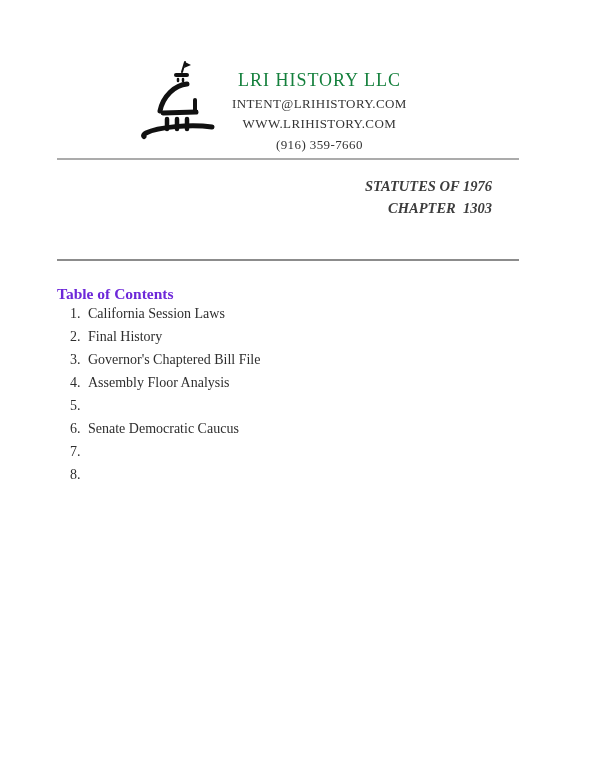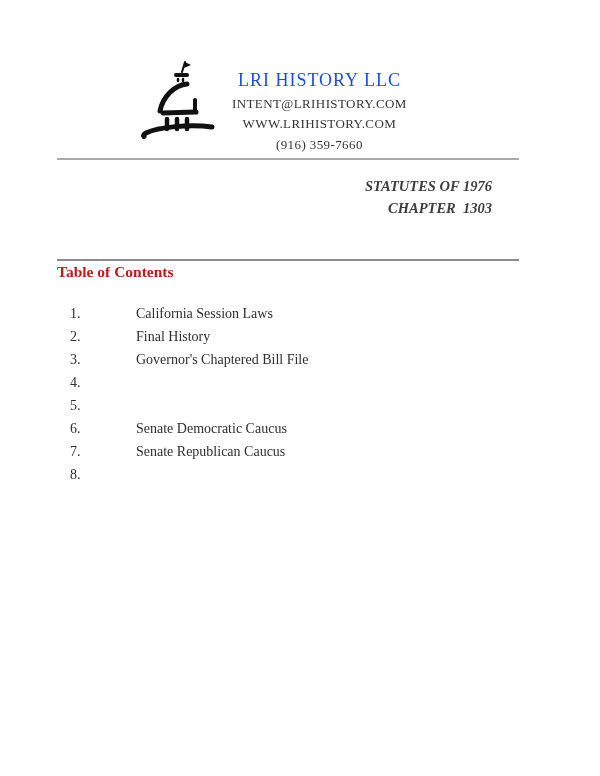--- a/index.html
+++ b/index.html
@@ -28,21 +28,21 @@
   }
   .contact-block {
     margin-left: 14px;
     margin-top: 10px;
     text-align: center;
     min-width: 132px;
   }
   .company-name {
     font-size: 18px;
     letter-spacing: 1px;
-    color: #1d4ed8;
+    color: #15803d;
     white-space: nowrap;
   }
   .contact-line {
     font-size: 13px;
     letter-spacing: 0.4px;
     color: #333333;
     margin-top: 4.5px;
     white-space: nowrap;
   }
 
@@ -67,46 +67,46 @@
     font-size: 14.5px;
     line-height: 22px;
     color: #3d3d3d;
     font-style: italic;
   }
   .ref-line { white-space: pre; }
 
   
   .toc-title {
     position: absolute;
-    top: 263px;
+    top: 285px;
     left: 57px;
     font-weight: bold;
     font-size: 15.5px;
-    color: #b91c1c;
+    color: #6d28d9;
   }
   .toc-list {
     position: absolute;
     top: 302px;
     left: 70px;
     margin: 0;
     padding: 0;
     list-style: none;
     font-size: 14px;
     color: #2e2e2e;
   }
   .toc-item {
     display: flex;
     line-height: 23px;
     height: 23px;
   }
   .toc-num {
     width: 18px;
     flex: 0 0 auto;
   }
-  .toc-label { white-space: nowrap; margin-left: 48px; }
+  .toc-label { white-space: nowrap; }
 
   .capitol-stroke {
     fill: none;
     stroke: #111111;
     stroke-linecap: round;
     stroke-linejoin: round;
   }
 </style>
 </head>
 <body>
@@ -163,30 +163,30 @@
     <li class="toc-item">
       <span class="toc-num">2.</span>
       <span class="toc-label">Final History</span>
     </li>
     <li class="toc-item">
       <span class="toc-num">3.</span>
       <span class="toc-label">Governor's Chaptered Bill File</span>
     </li>
     <li class="toc-item">
       <span class="toc-num">4.</span>
+      <span class="toc-label">Assembly Floor Analysis</span>
     </li>
     <li class="toc-item">
       <span class="toc-num">5.</span>
     </li>
     <li class="toc-item">
       <span class="toc-num">6.</span>
       <span class="toc-label">Senate Democratic Caucus</span>
     </li>
     <li class="toc-item">
       <span class="toc-num">7.</span>
-      <span class="toc-label">Senate Republican Caucus</span>
     </li>
     <li class="toc-item">
       <span class="toc-num">8.</span>
     </li>
   </ol>
 
 </div>
 
 </body></html>

